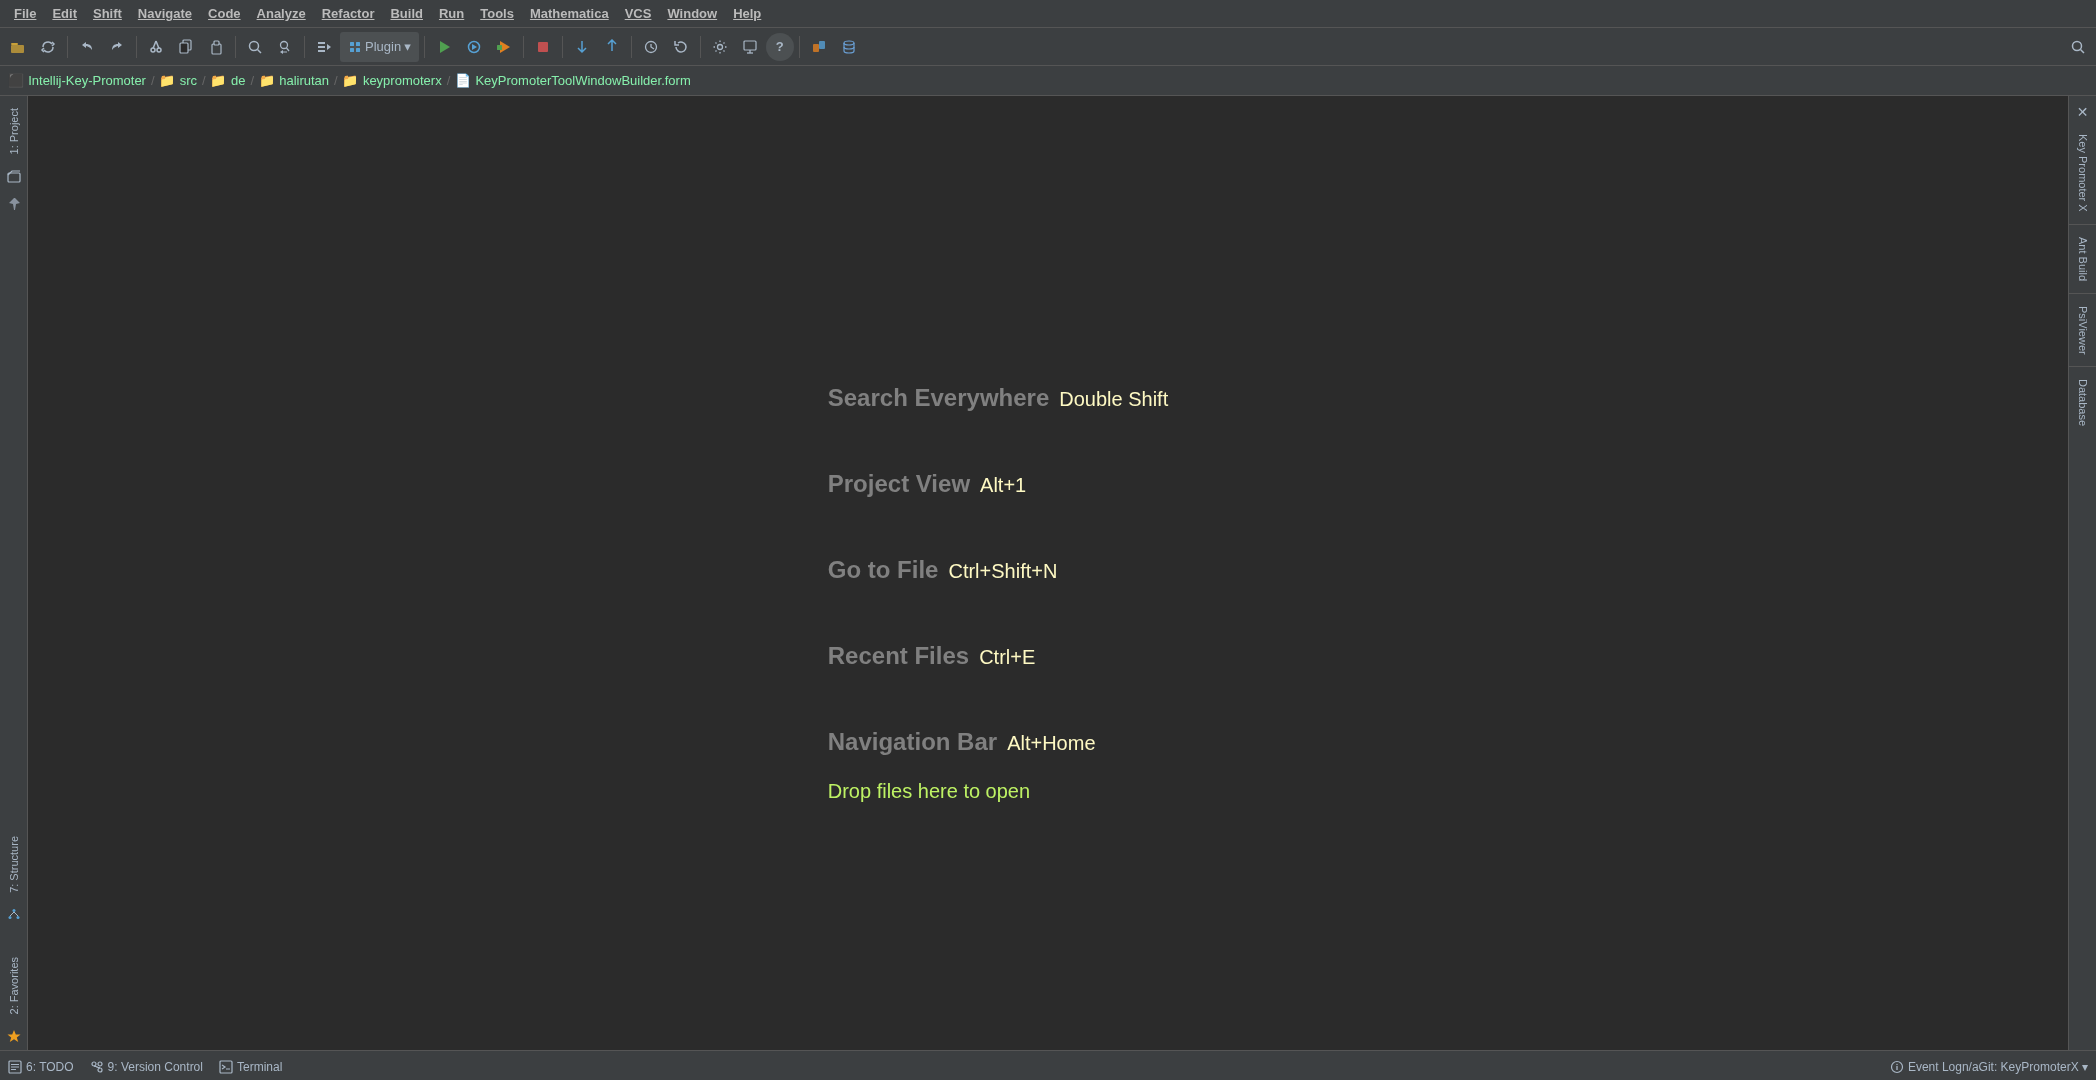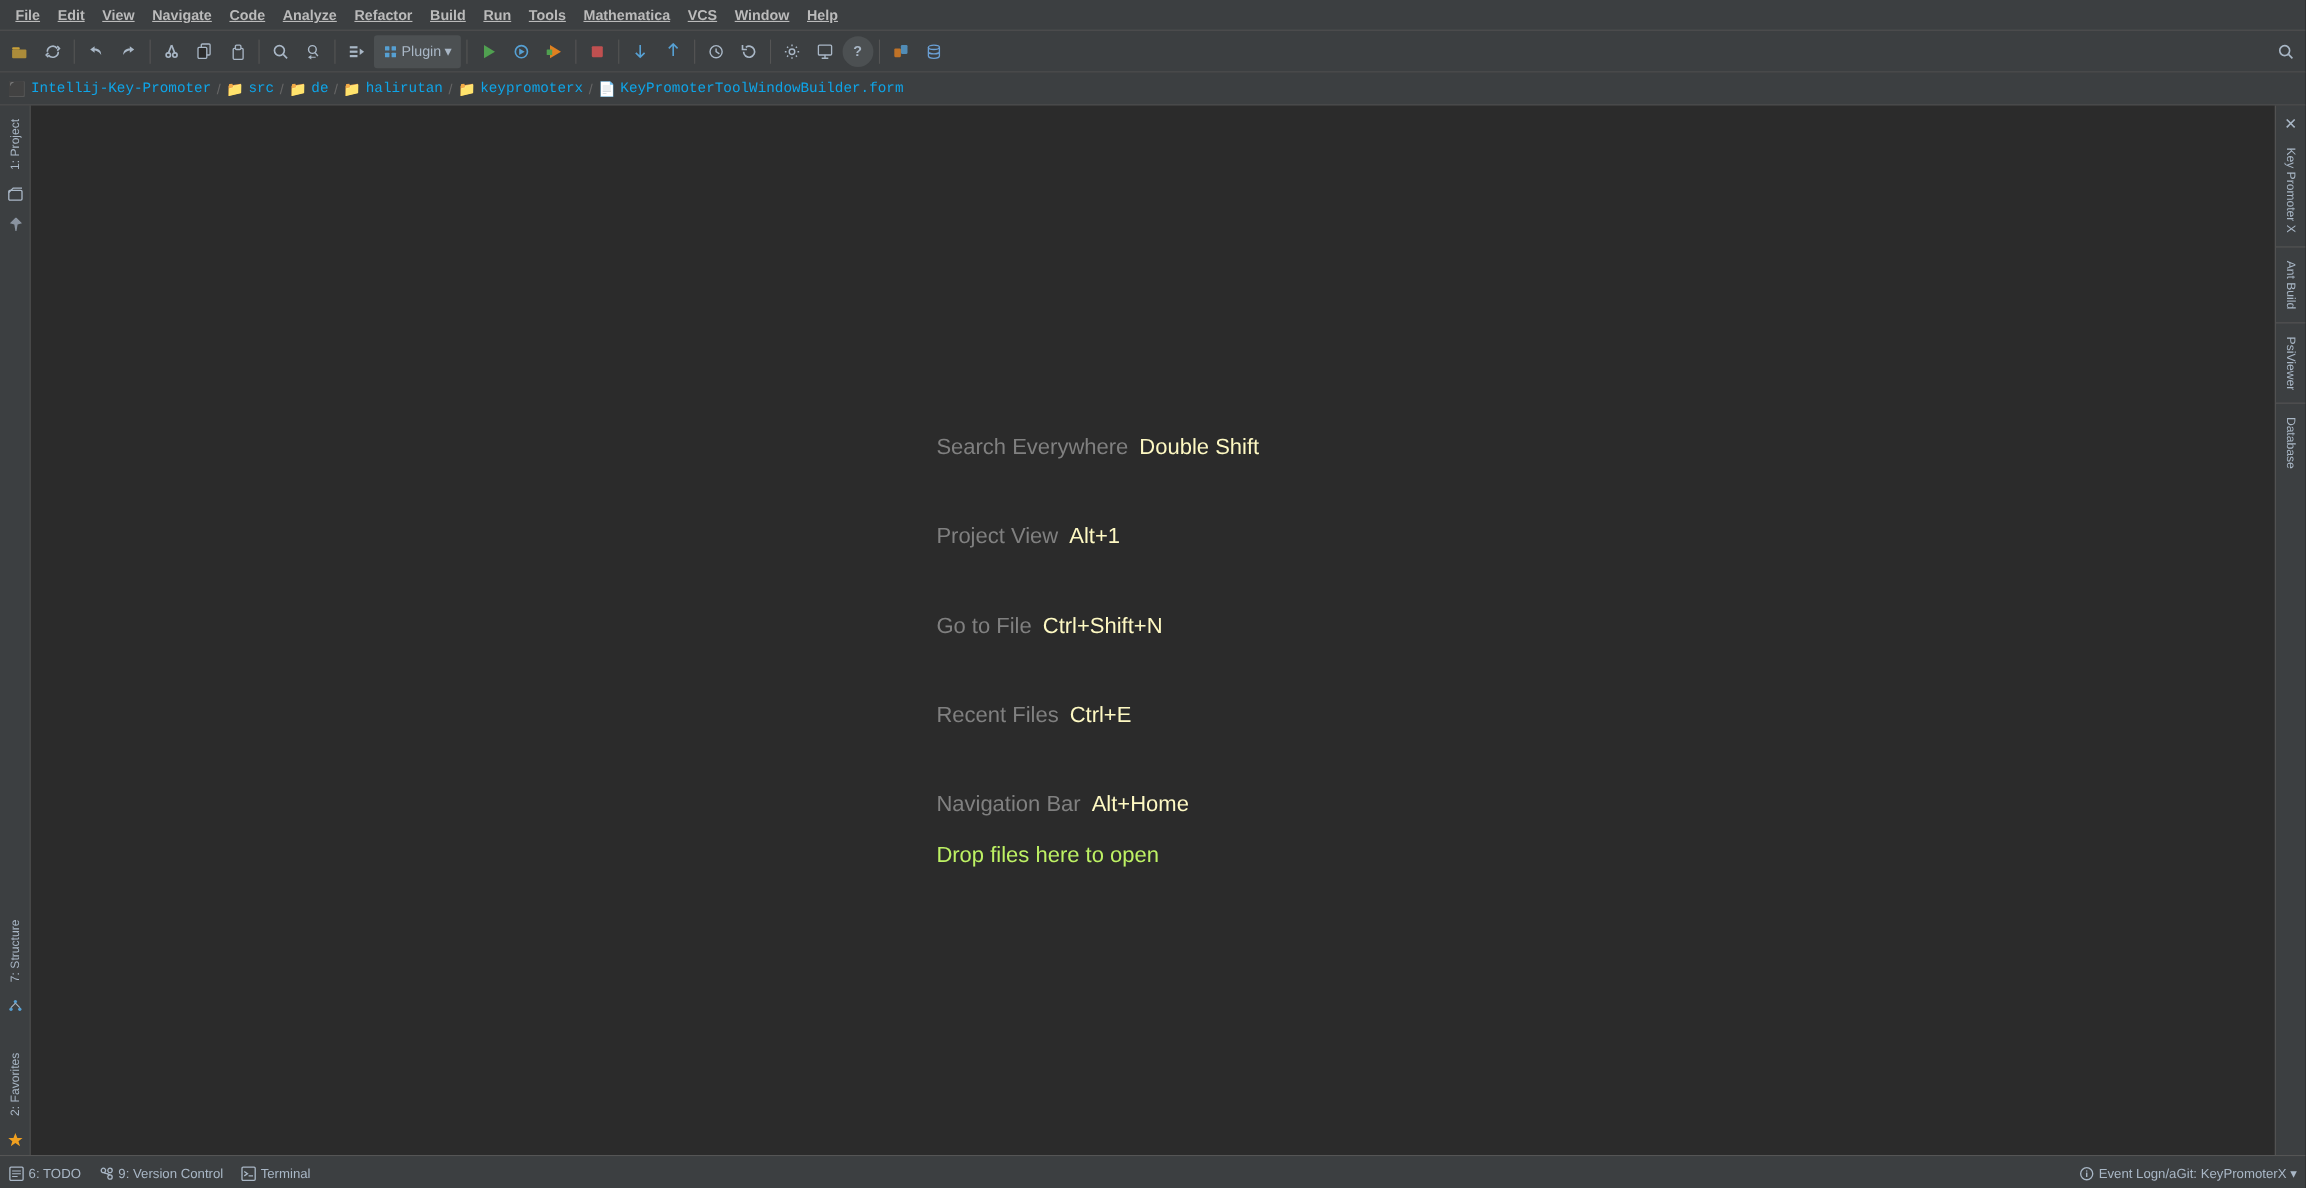--- a/index.html
+++ b/index.html
@@ -79,23 +79,22 @@
       height: 30px;
       padding: 0 8px;
       border-bottom: 1px solid #555;
       gap: 4px;
       font-size: 13px;
     }
     .breadcrumb-item {
       display: flex;
       align-items: center;
       gap: 3px;
-      color: #0ea5e9;
-      cursor: pointer;
-      font-family: Liberation Mono, monospace;
+      color: #86efac;
+      cursor: pointer;
     }
     .breadcrumb-sep { color: #666; margin: 0 1px; }
     .breadcrumb-folder-icon { color: #c8a038; font-size: 13px; }
     .breadcrumb-file-icon { color: #6897bb; font-size: 13px; }
     .breadcrumb-project-icon { color: #56a0d3; font-size: 13px; }
 
     
     #main-layout {
       display: flex;
       height: calc(1080px - 28px - 38px - 30px - 30px);
@@ -150,22 +149,22 @@
       gap: 18px;
       margin-left: -100px;
     }
     .shortcut-row {
       display: flex;
       align-items: baseline;
       gap: 10px;
     }
     .shortcut-label {
       color: #808080;
-      font-size: 20px;
-      font-weight: 400;
+      font-size: 24px;
+      font-weight: 700;
       margin-top: 40px;
     }
     .shortcut-key {
       color: #fef9c3;
       font-size: 20px;
       font-weight: 400;
     }
     .drop-hint {
       color: #bef264;
       font-size: 20px;
@@ -229,21 +228,21 @@
 
     
     svg { flex-shrink: 0; }
   </style>
 </head>
 <body>
 
 <div id="menu-bar">
   <div class="menu-item">File</div>
   <div class="menu-item">Edit</div>
-  <div class="menu-item">View</div>
+  <div class="menu-item">Shift</div>
   <div class="menu-item">Navigate</div>
   <div class="menu-item">Code</div>
   <div class="menu-item">Analyze</div>
   <div class="menu-item">Refactor</div>
   <div class="menu-item">Build</div>
   <div class="menu-item">Run</div>
   <div class="menu-item">Tools</div>
   <div class="menu-item">Mathematica</div>
   <div class="menu-item">VCS</div>
   <div class="menu-item">Window</div>

